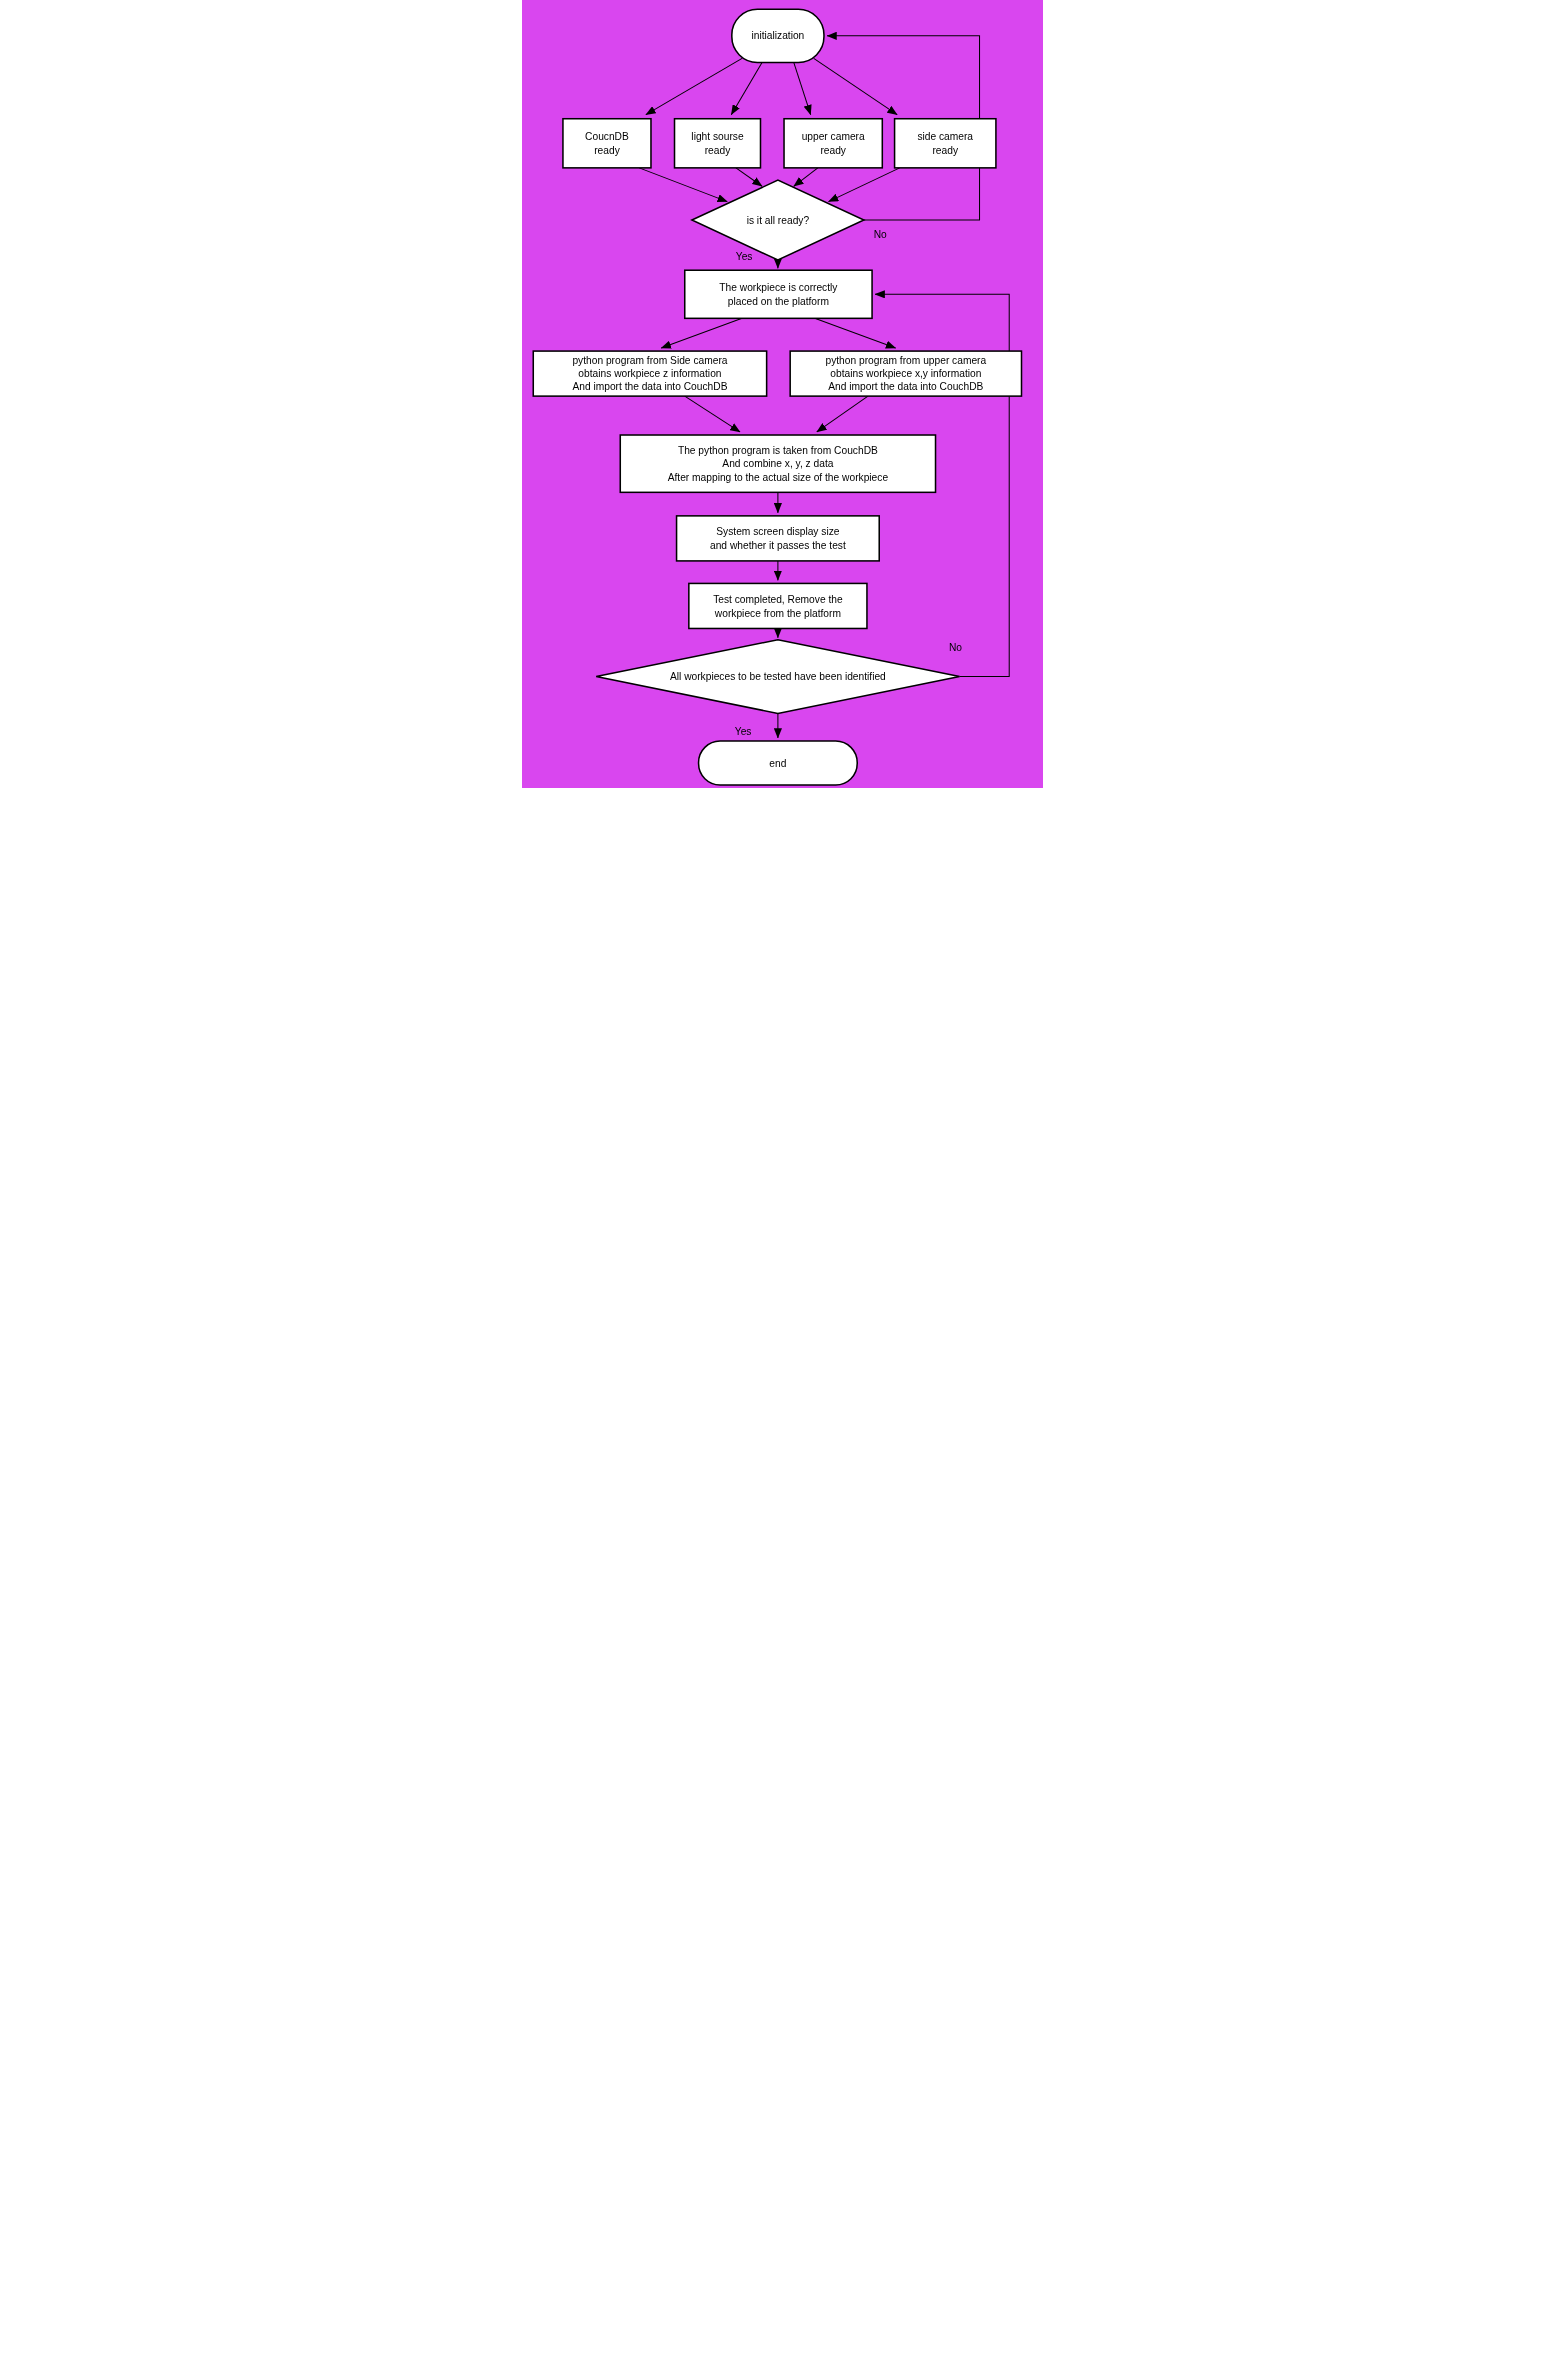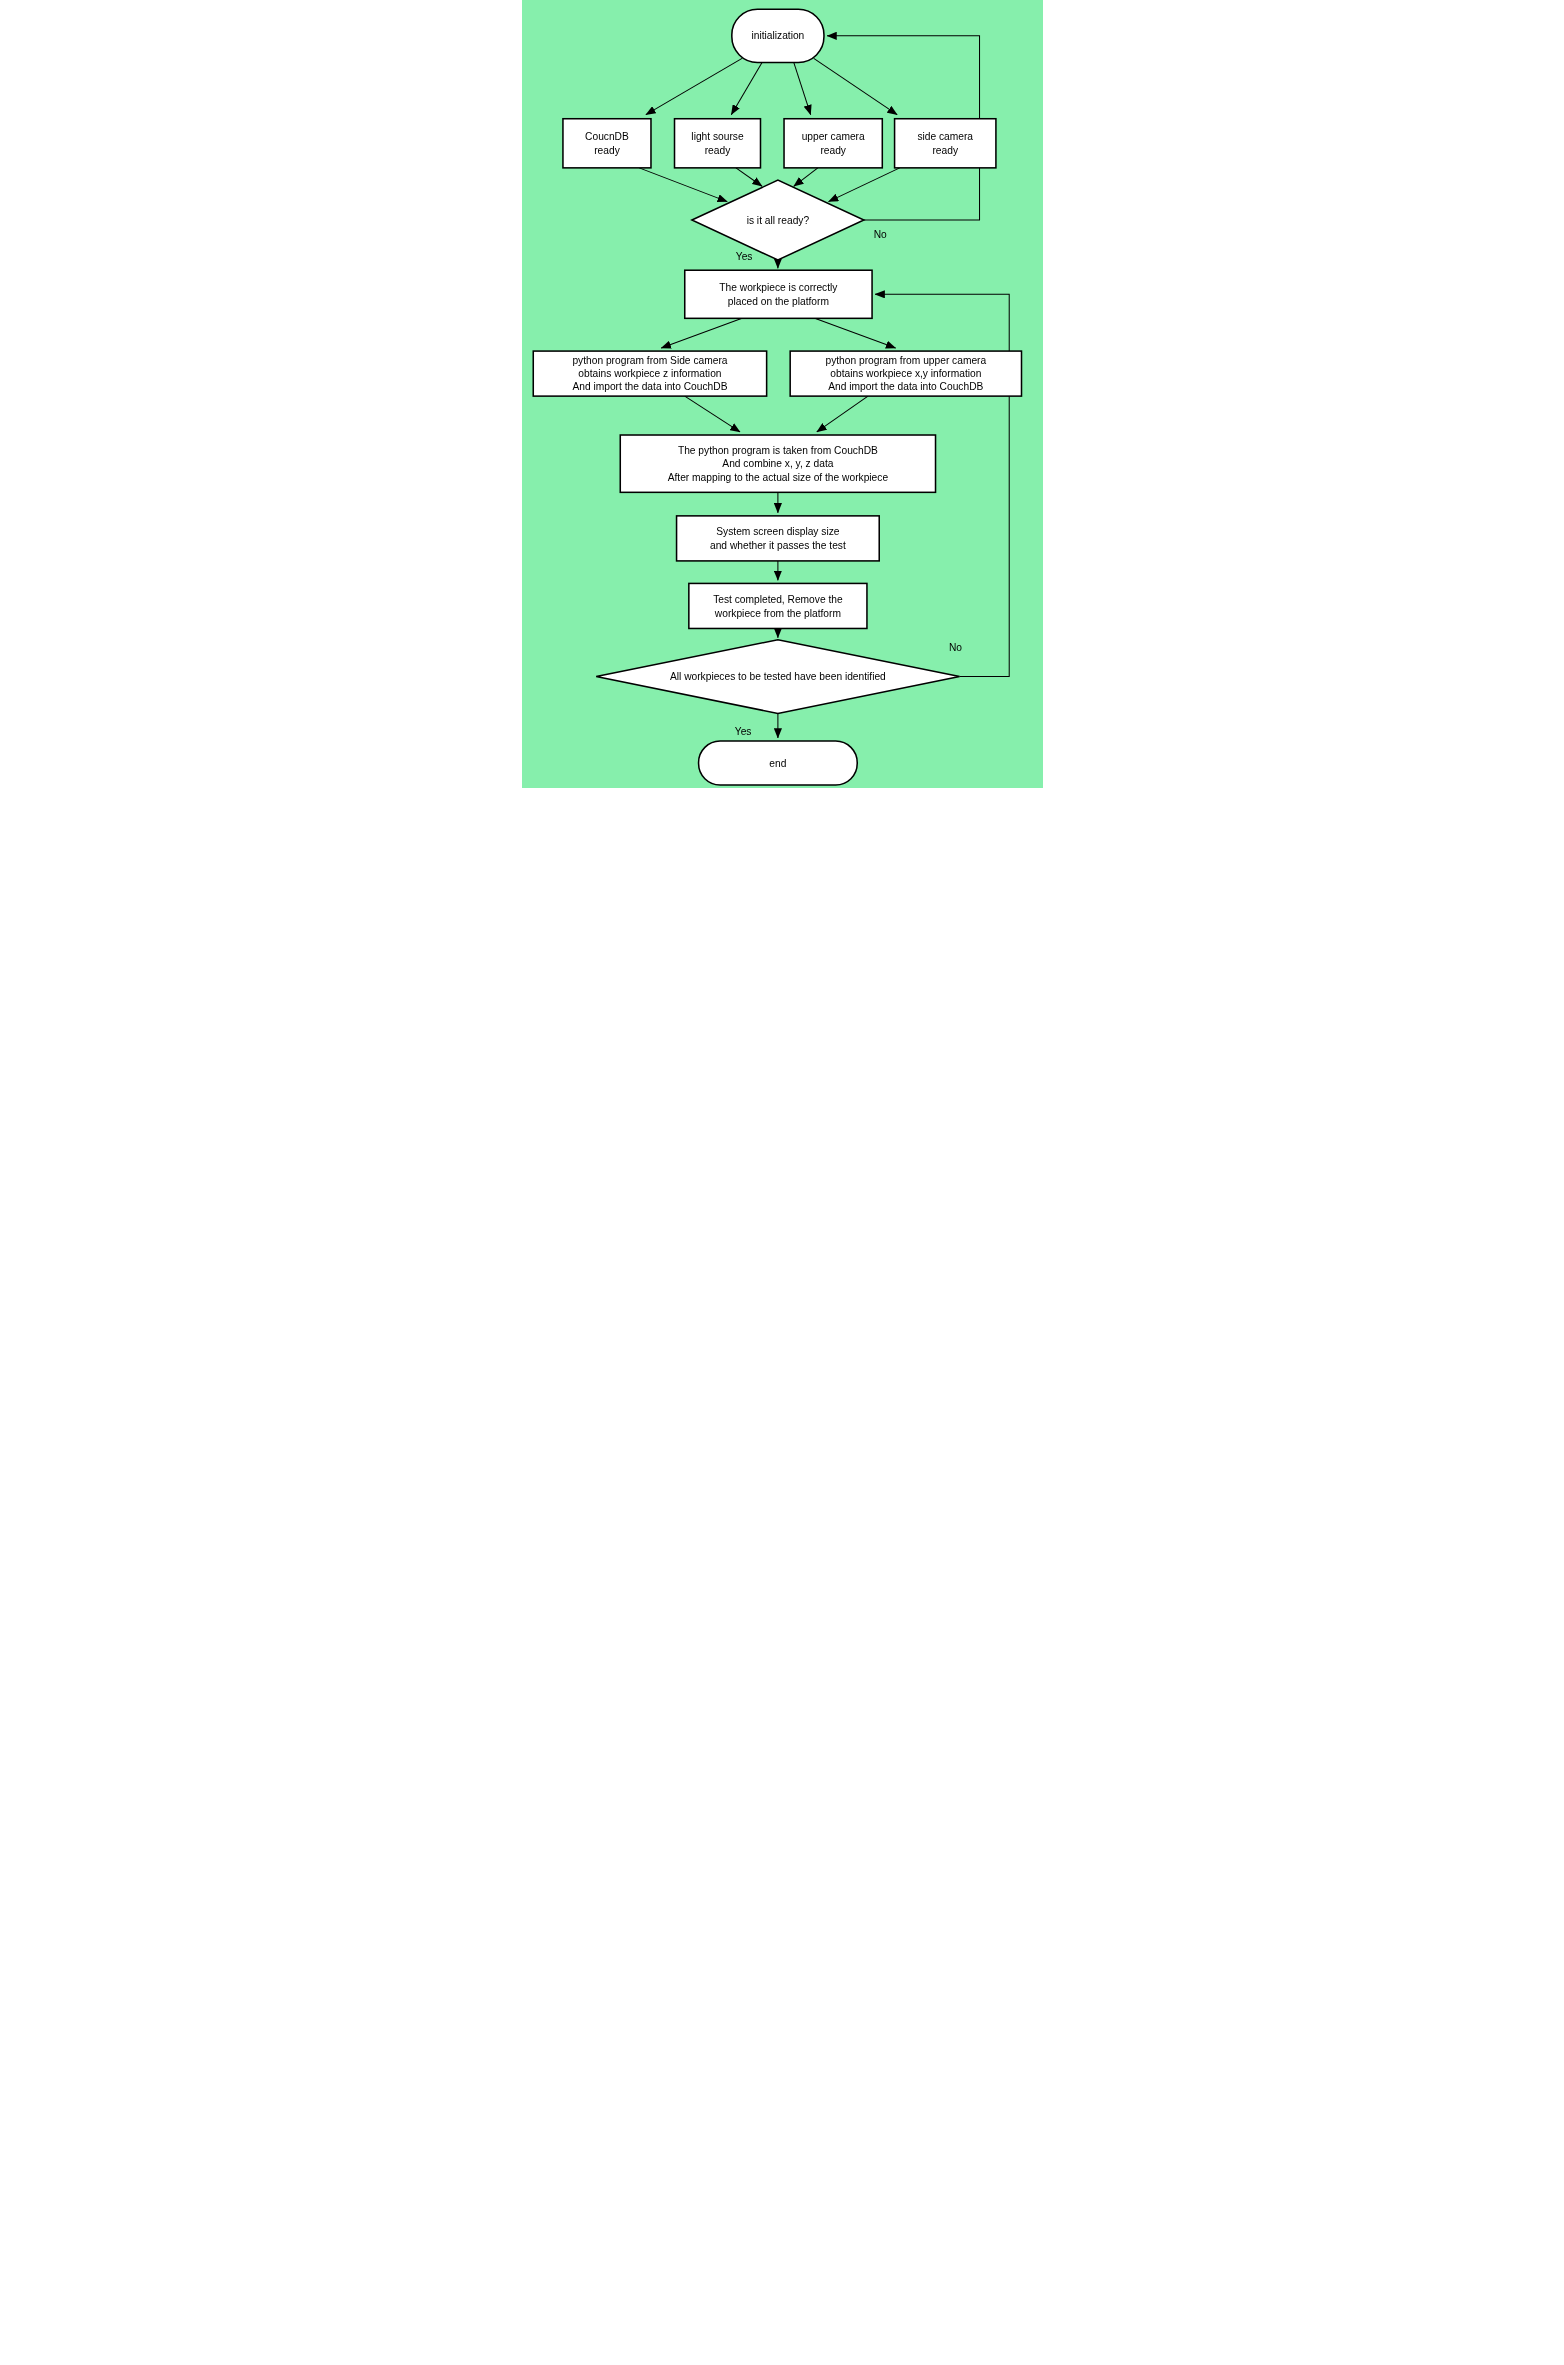--- a/index.html
+++ b/index.html
@@ -4,21 +4,21 @@
 <title>Flowchart</title>
 <style>
   html, body {
     margin: 0;
     padding: 0;
     background: #ffffff;
   }
   .page {
     width: 521px;
     margin: 0 auto;
-    background: #86efac;
+    background: #d946ef;
   }
   svg {
     display: block;
     width: 100%;
     height: auto;
   }
   .shape {
     fill: #ffffff;
     stroke: #000000;
     stroke-width: 3;

